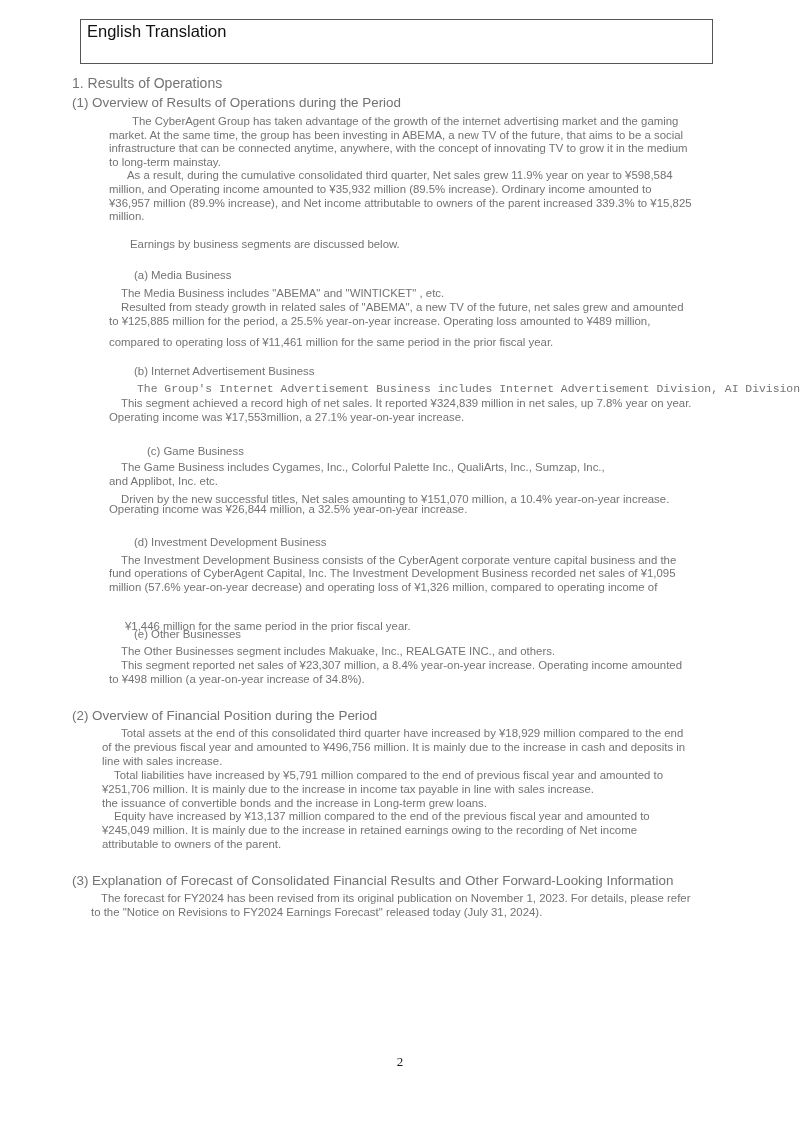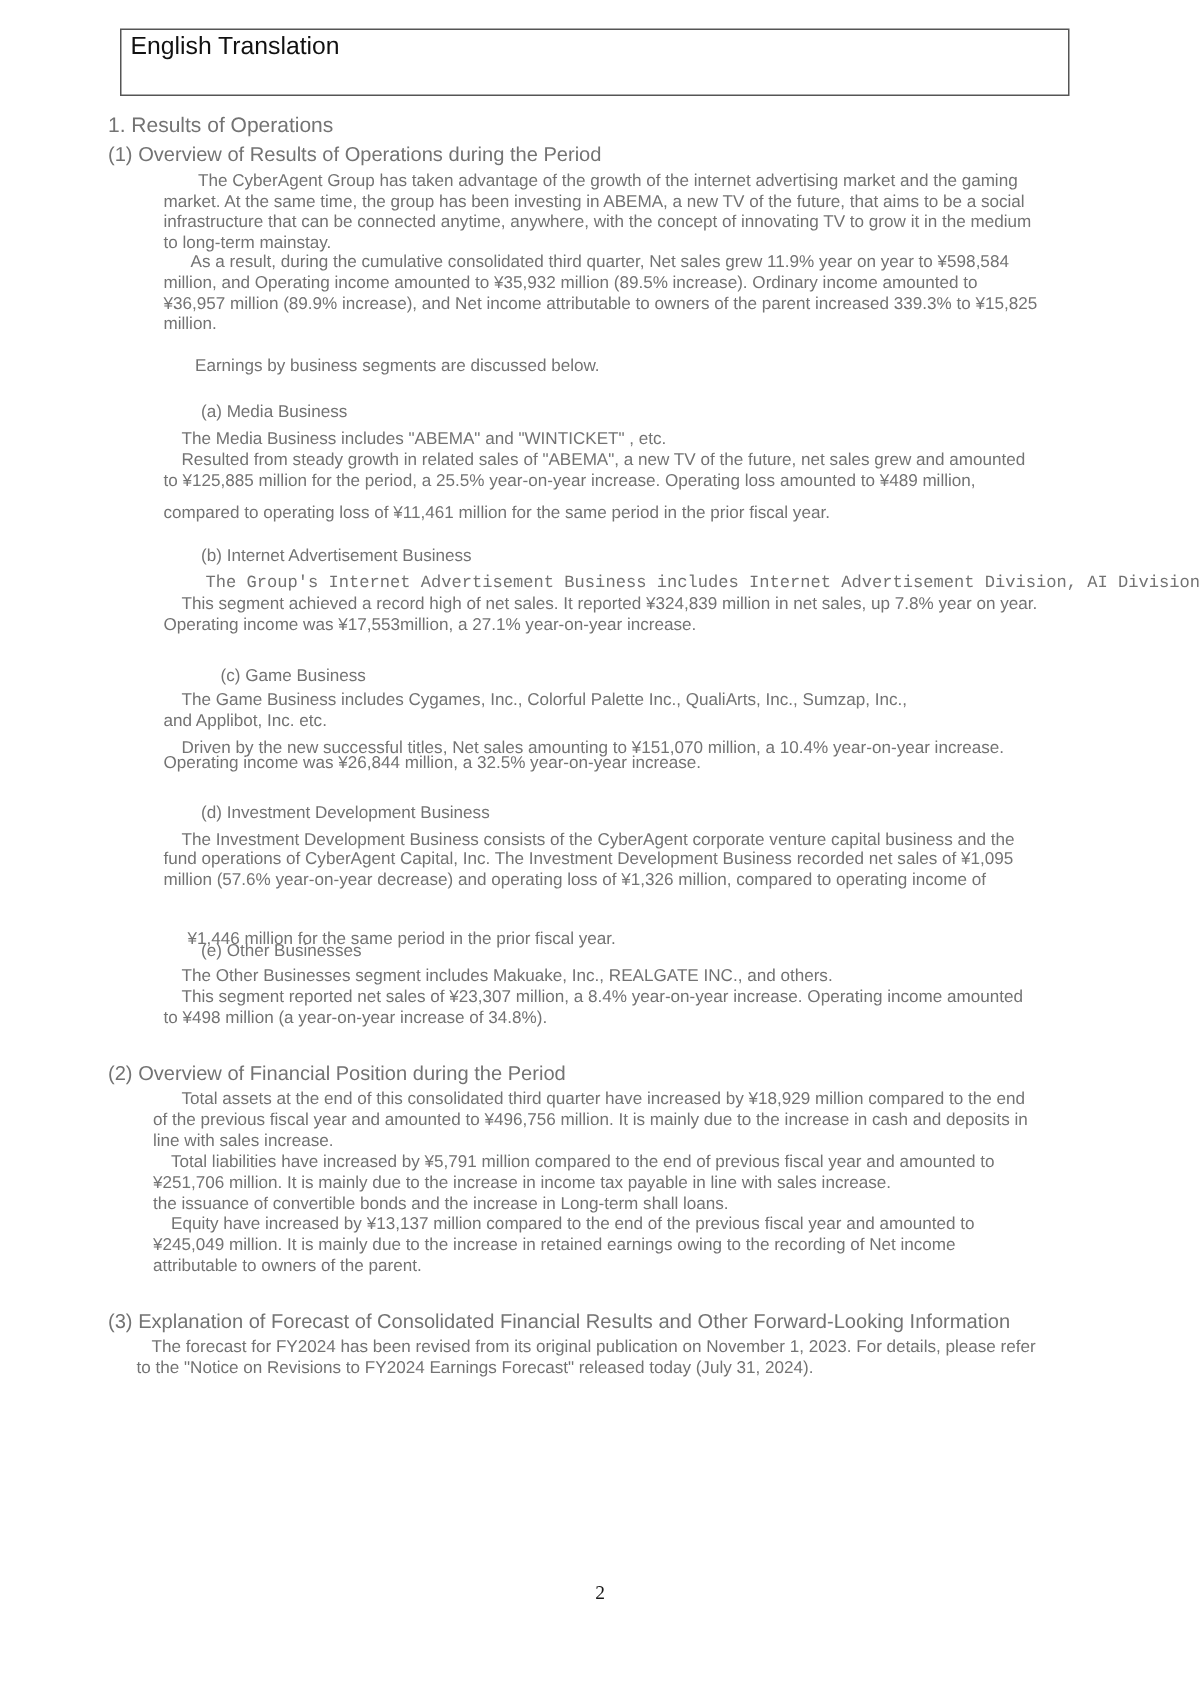--- a/index.html
+++ b/index.html
@@ -77,21 +77,21 @@
   <div class="ln" style="left:109px;top:672px;">to ¥498 million (a year-on-year increase of 34.8%).</div>
 </div>
 
 <div class="ln h2" style="left:72px;top:708px;">(2) Overview of Financial Position during the Period</div>
 <div>
   <div class="ln" style="left:121px;top:726px;">Total assets at the end of this consolidated third quarter have increased by ¥18,929 million compared to the end</div>
   <div class="ln" style="left:102px;top:740px;">of the previous fiscal year and amounted to ¥496,756 million. It is mainly due to the increase in cash and deposits in</div>
   <div class="ln" style="left:102px;top:754px;text-align:center;">line with sales increase.</div>
   <div class="ln" style="left:114px;top:768px;">Total liabilities have increased by ¥5,791 million compared to the end of previous fiscal year and amounted to</div>
   <div class="ln" style="left:102px;top:782px;">¥251,706 million. It is mainly due to the increase in income tax payable in line with sales increase.</div>
-  <div class="ln" style="left:102px;top:796px;">the issuance of convertible bonds and the increase in Long-term shall loans.</div>
+  <div class="ln" style="left:102px;top:796px;">the issuance of convertible bonds and the increase in Long-term grew loans.</div>
   <div class="ln" style="left:114px;top:809px;">Equity have increased by ¥13,137 million compared to the end of the previous fiscal year and amounted to</div>
   <div class="ln" style="left:102px;top:823px;">¥245,049 million. It is mainly due to the increase in retained earnings owing to the recording of Net income</div>
   <div class="ln" style="left:102px;top:837px;">attributable to owners of the parent.</div>
 </div>
 
 <div class="ln h2" style="left:72px;top:873px;">(3) Explanation of Forecast of Consolidated Financial Results and Other Forward-Looking Information</div>
 <div>
   <div class="ln" style="left:101px;top:891px;">The forecast for FY2024 has been revised from its original publication on November 1, 2023. For details, please refer</div>
   <div class="ln" style="left:91px;top:905px;">to the "Notice on Revisions to FY2024 Earnings Forecast" released today (July 31, 2024).</div>
 </div>

